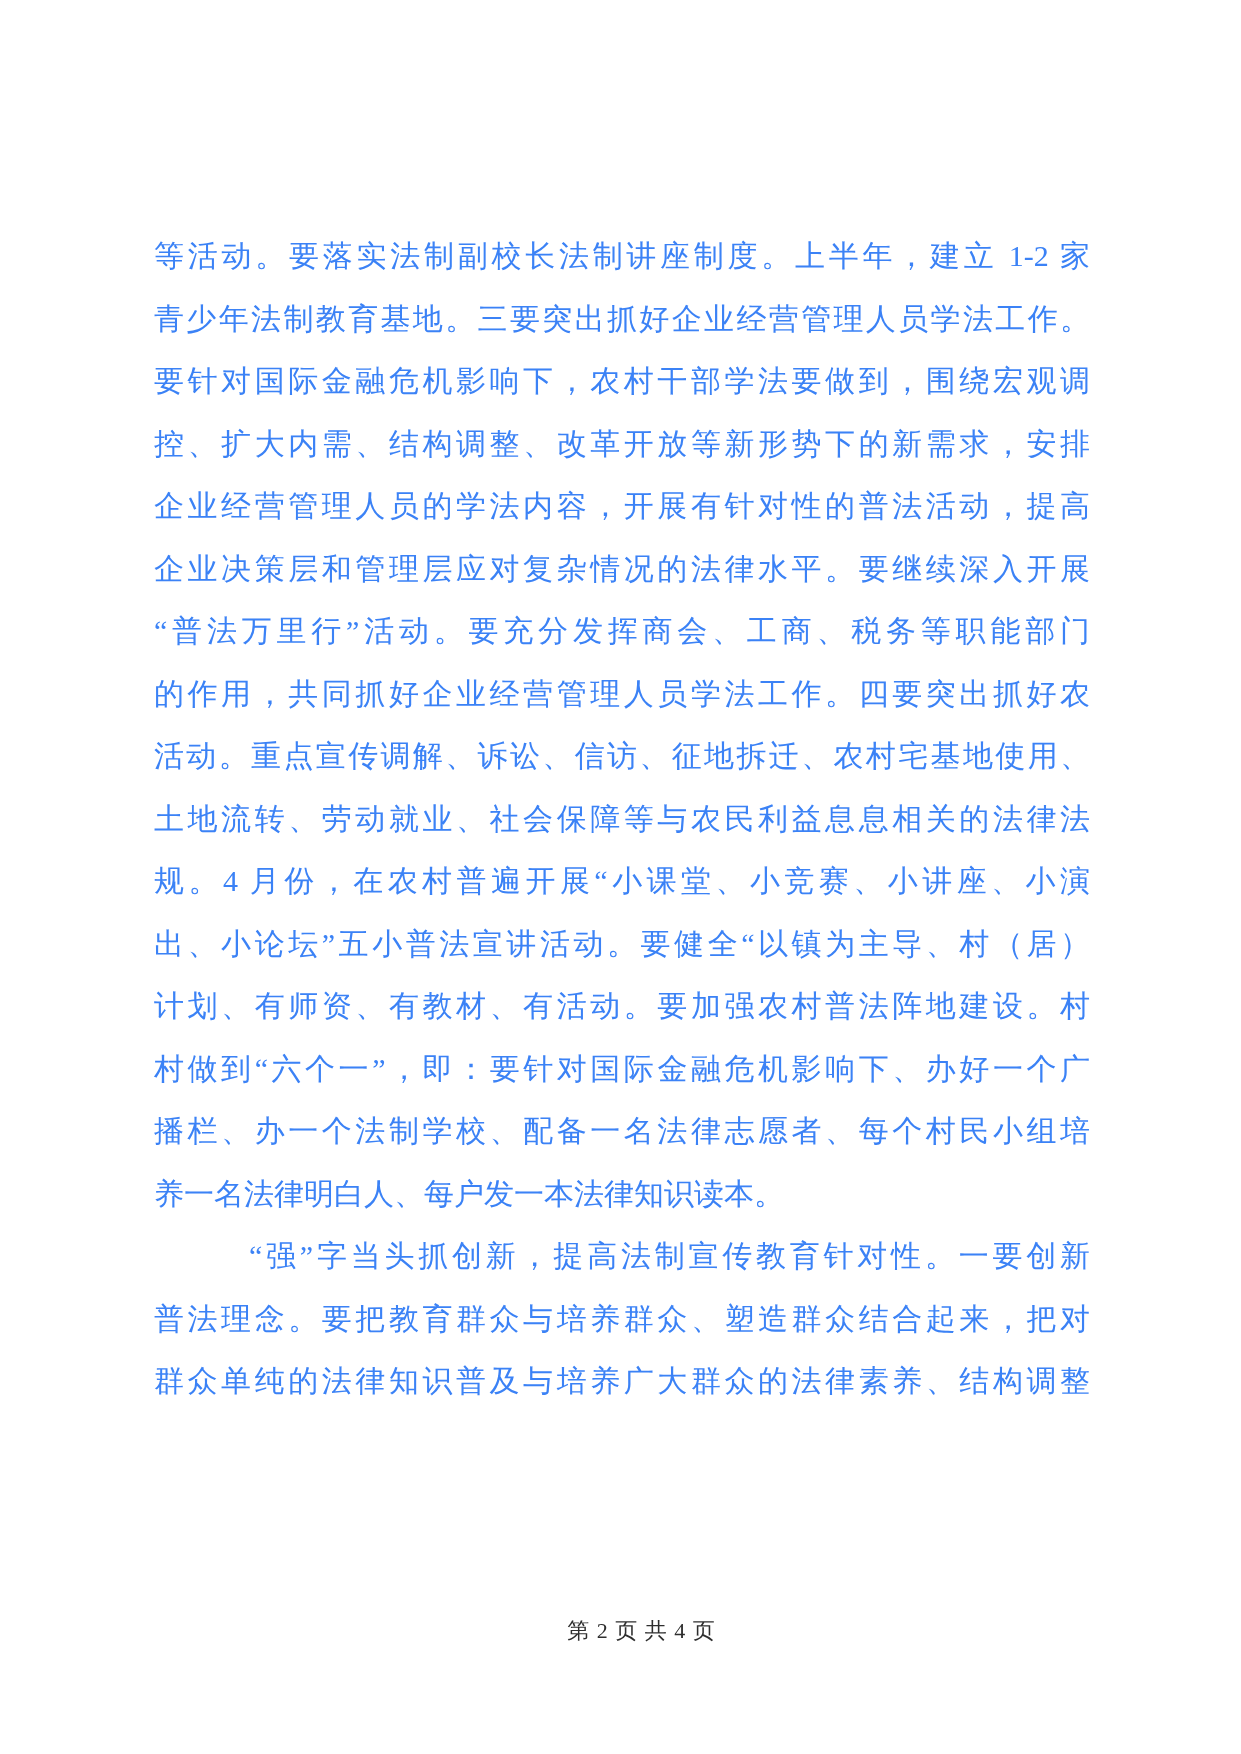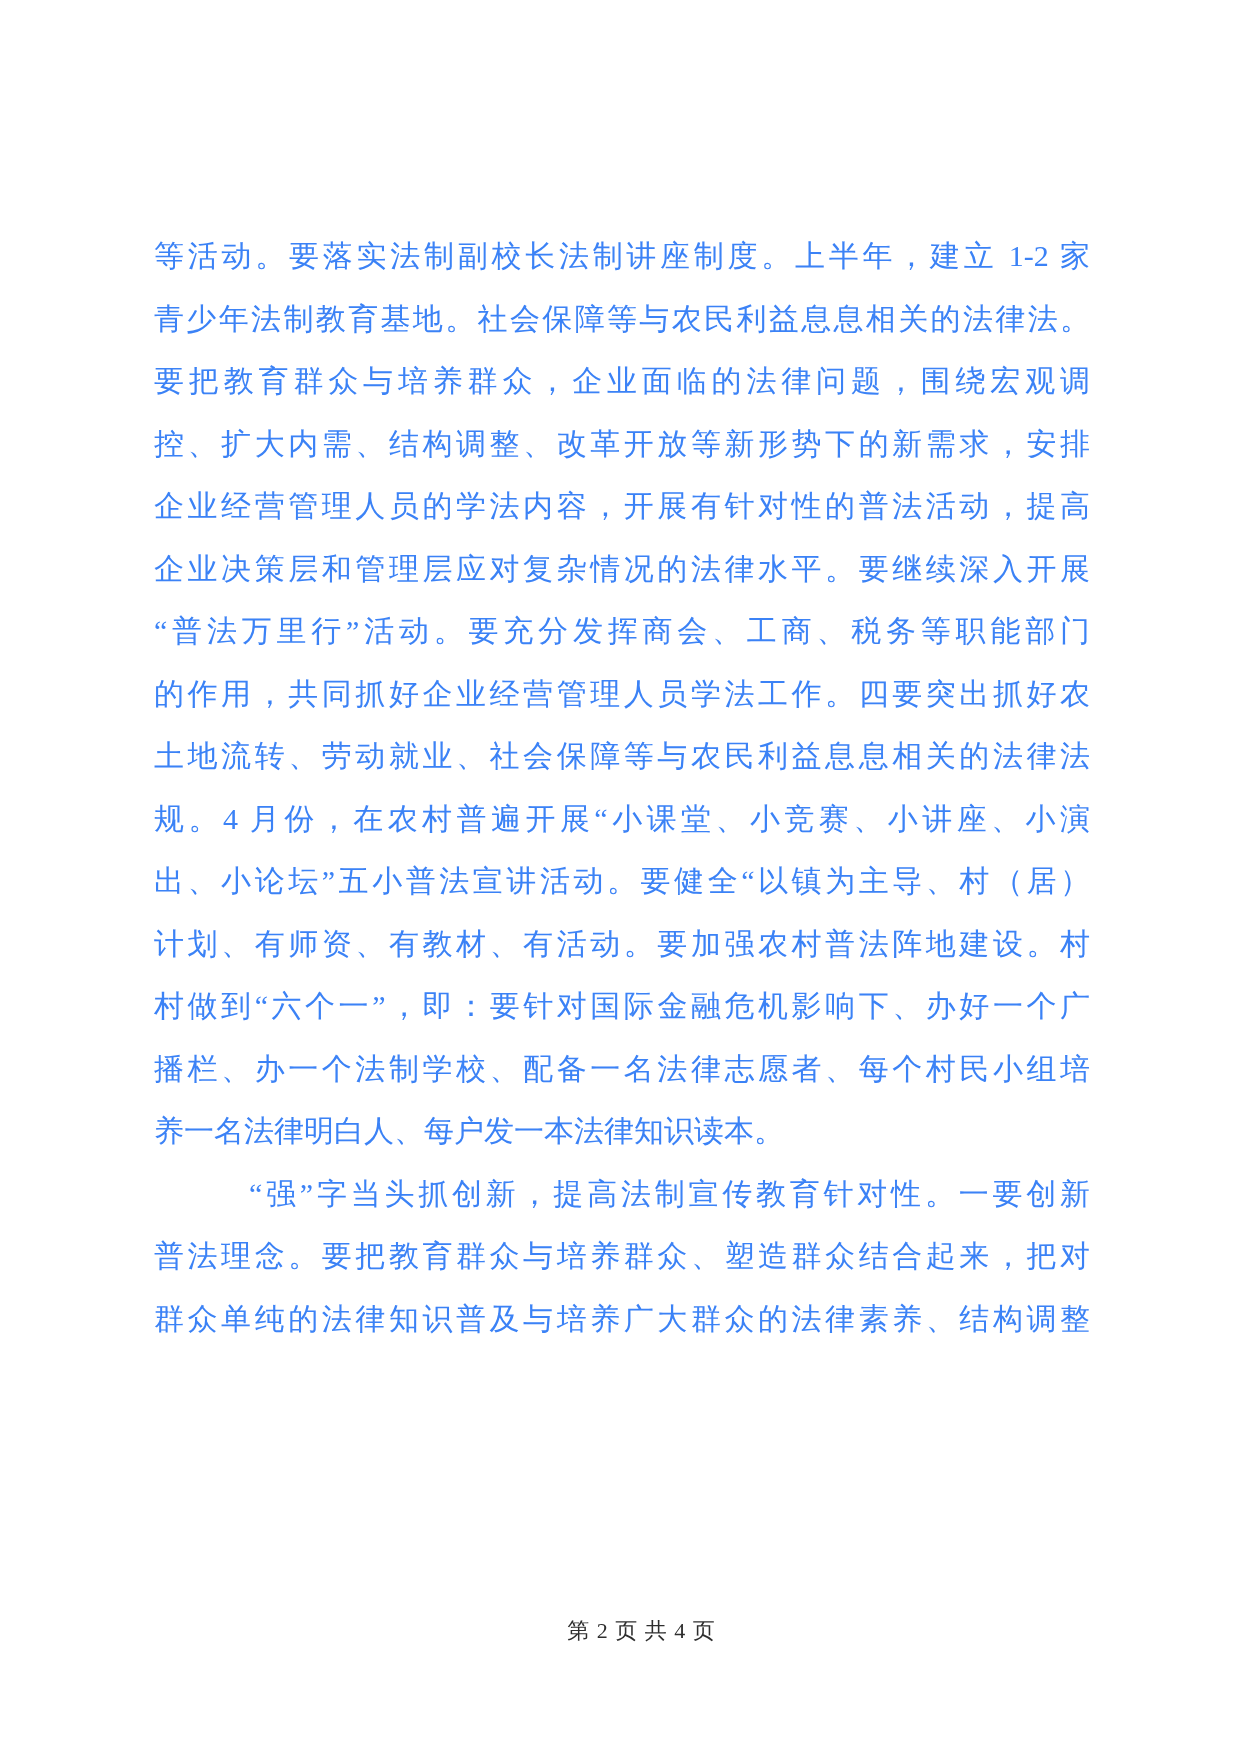--- a/index.html
+++ b/index.html
@@ -54,27 +54,28 @@
   }
 </style>
 </head>
 <body>
 
 <div class="page">
 
   <div class="doc-text">
 
     <div class="line">等活动。要落实法制副校长法制讲座制度。上半年，建立 1-2 家</div>
-    <div class="line">青少年法制教育基地。社会保障等与农民利益息息相关的法律法。</div>
-    <div class="line">要把教育群众与培养群众，企业面临的法律问题，围绕宏观调</div>
+    <div class="line">青少年法制教育基地。三要突出抓好企业经营管理人员学法工作。</div>
+    <div class="line">要针对国际金融危机影响下，农村干部学法要做到，围绕宏观调</div>
     <div class="line">控、扩大内需、结构调整、改革开放等新形势下的新需求，安排</div>
     <div class="line">企业经营管理人员的学法内容，开展有针对性的普法活动，提高</div>
     <div class="line">企业决策层和管理层应对复杂情况的法律水平。要继续深入开展</div>
     <div class="line">“普法万里行”活动。要充分发挥商会、工商、税务等职能部门</div>
     <div class="line">的作用，共同抓好企业经营管理人员学法工作。四要突出抓好农</div>
+    <div class="line">活动。重点宣传调解、诉讼、信访、征地拆迁、农村宅基地使用、</div>
     <div class="line">土地流转、劳动就业、社会保障等与农民利益息息相关的法律法</div>
     <div class="line">规。4 月份，在农村普遍开展“小课堂、小竞赛、小讲座、小演</div>
     <div class="line">出、小论坛”五小普法宣讲活动。要健全“以镇为主导、村（居）</div>
     <div class="line">计划、有师资、有教材、有活动。要加强农村普法阵地建设。村</div>
     <div class="line">村做到“六个一”，即：要针对国际金融危机影响下、办好一个广</div>
     <div class="line">播栏、办一个法制学校、配备一名法律志愿者、每个村民小组培</div>
     <div class="line short">养一名法律明白人、每户发一本法律知识读本。</div>
 
     <div class="line indent">“强”字当头抓创新，提高法制宣传教育针对性。一要创新</div>
     <div class="line">普法理念。要把教育群众与培养群众、塑造群众结合起来，把对</div>

